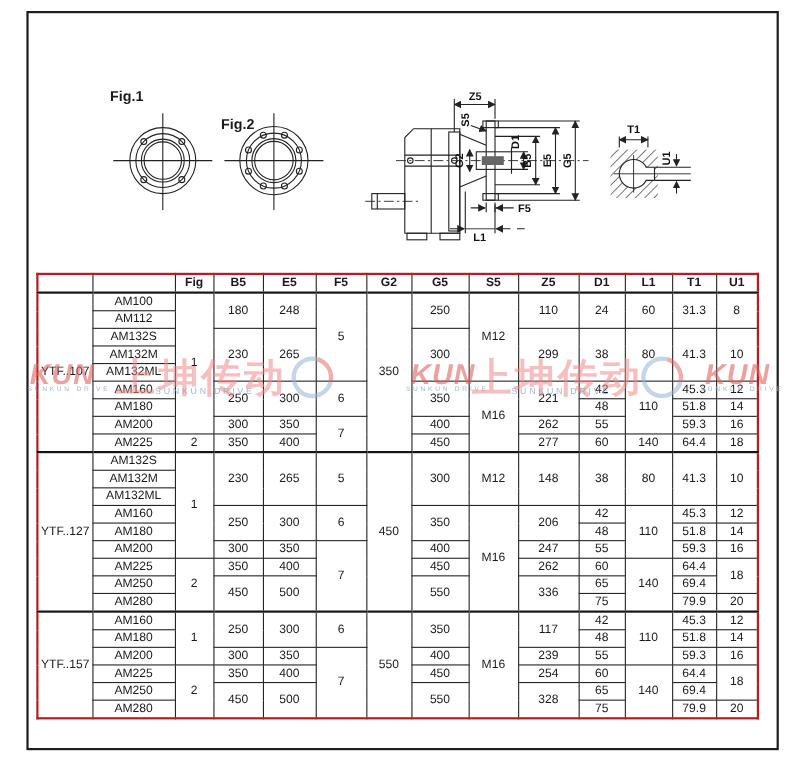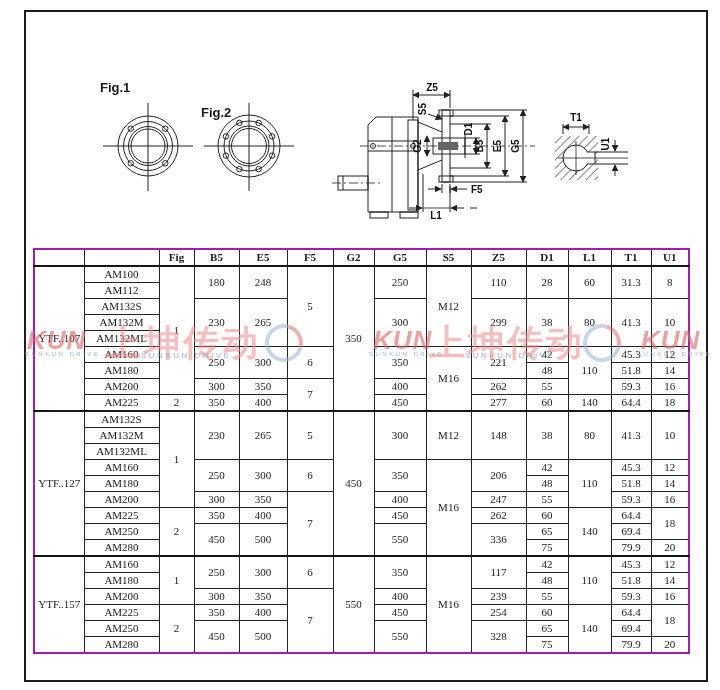--- a/index.html
+++ b/index.html
@@ -17,22 +17,22 @@
   }
   .fig-label { position:absolute; width:96px; font-size:13px; font-weight:bold; }
   .figsvg { position:absolute; }
   .drawsvg { position:absolute; left:330px; top:62px; }
   .dimtxt { font-size:10px; font-weight:bold; fill:#111; font-family:"Liberation Sans",sans-serif; }
   line, path.ln, rect.ln, circle.ln, polyline.ln, polygon.ln { stroke:#222; fill:none; }
 
   
   .spec-table {
     position:absolute; left:33px; top:248px; border-collapse:collapse;
-    table-layout:fixed; width:655px; border:2px solid #a21caf;
-    background:transparent; z-index:1;font-family:Liberation Serif, serif;
+    table-layout:fixed; width:655px; border:2px solid #b91c1c;
+    background:transparent; z-index:1;
   }
   .spec-table th, .spec-table td {
     border:1px solid #242424; height:15px; padding:0; text-align:center;
     vertical-align:middle; font-size:11px; line-height:13px; white-space:nowrap; overflow:hidden;
   }
   .spec-table th { font-weight:bold; }
   .spec-table tr.group-start td { border-top:2px solid #161616; }
 
   
   .wm { position:absolute; left:25px; top:322px; width:682px; height:46px;
@@ -235,21 +235,21 @@
           <td rowspan="9">YTF..107</td>
           <td>AM100</td>
           <td rowspan="8">1</td>
           <td rowspan="2">180</td>
           <td rowspan="2">248</td>
           <td rowspan="5">5</td>
           <td rowspan="9">350</td>
           <td rowspan="2">250</td>
           <td rowspan="5">M12</td>
           <td rowspan="2">110</td>
-          <td rowspan="2">28</td>
+          <td rowspan="2">24</td>
           <td rowspan="2">60</td>
           <td rowspan="2">31.3</td>
           <td rowspan="2">8</td>
         </tr>
         <tr>
           <td>AM112</td>
         </tr>
         <tr>
           <td>AM132S</td>
           <td rowspan="3">230</td>

